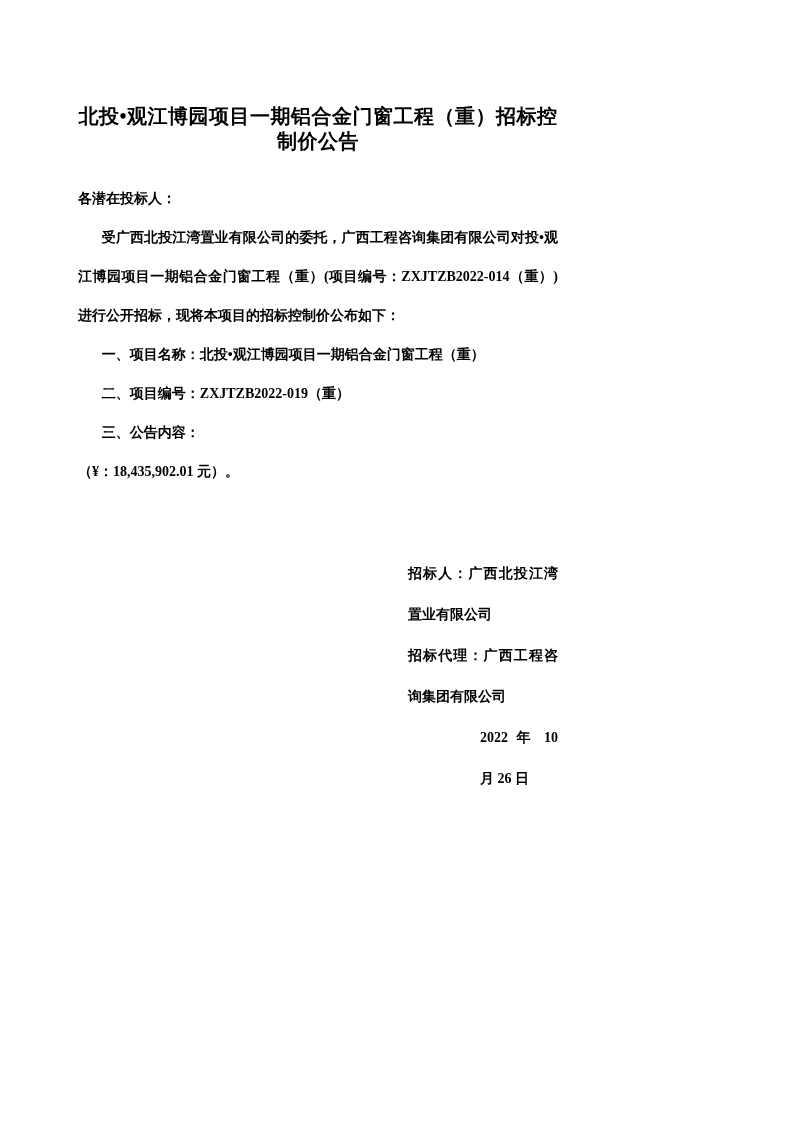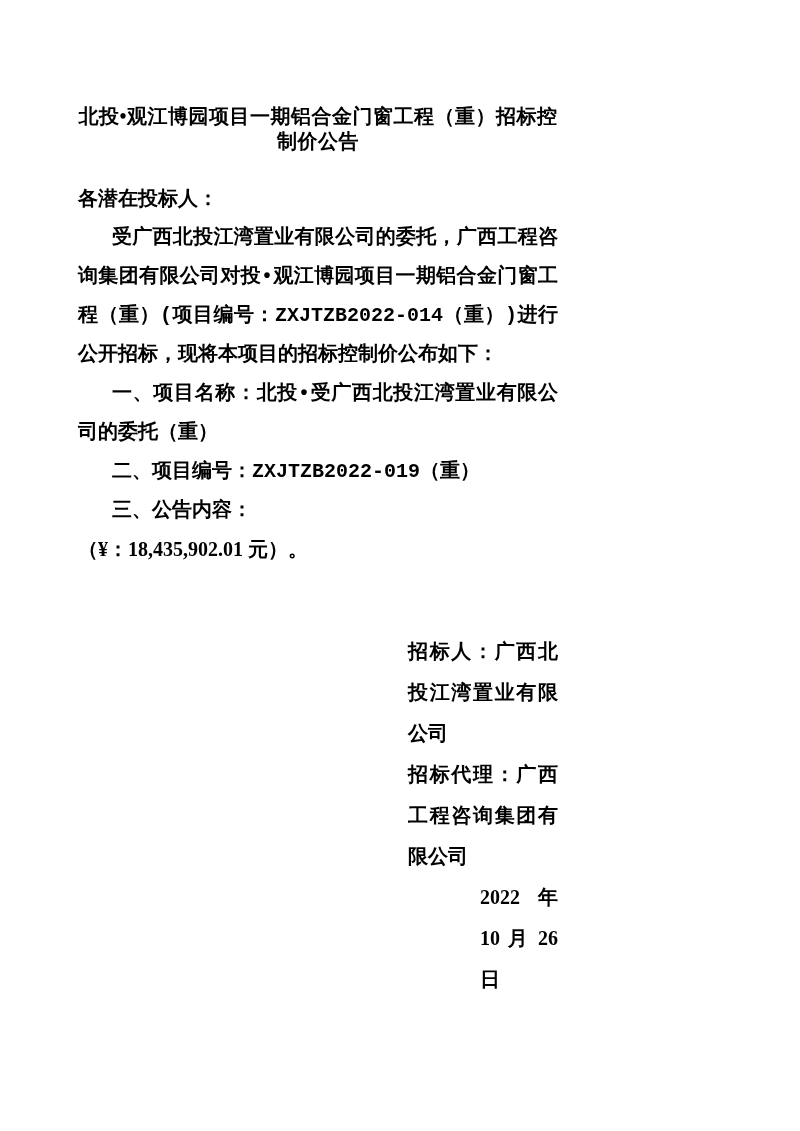--- a/index.html
+++ b/index.html
@@ -18,31 +18,30 @@
     padding: 104px 78px 0 78px;
   }
   .doc-title {
     font-size: 20px;
     font-weight: bold;
     text-align: center;
     line-height: 25px;
     letter-spacing: 0.5px;
   }
   .body-text {
-    font-size: 20px;
+    font-size: 14px;
     font-weight: bold;
     line-height: 39px;
     text-align: justify;
   }
   .salutation {
     margin-top: 25px;
   }
   .indent-2em {
     text-indent: 1.7em;
-    font-family: Liberation Mono, monospace;
   }
   .signature-block {
     margin-top: 62px;
     margin-left: 330px;
   }
   .signature-block p {
     line-height: 41px;
   }
   .sig-date {
     margin-left: 72px;
@@ -52,21 +51,21 @@
 <body>
 
 <div class="page">
 
   <h1 class="doc-title">北投•观江博园项目一期铝合金门窗工程（重）招标控制价公告</h1>
 
   <p class="body-text salutation">各潜在投标人：</p>
 
   <p class="body-text indent-2em">受广西北投江湾置业有限公司的委托，广西工程咨询集团有限公司对投•观江博园项目一期铝合金门窗工程（重）(项目编号：ZXJTZB2022-014（重）)进行公开招标，现将本项目的招标控制价公布如下：</p>
 
-  <p class="body-text indent-2em">一、项目名称：北投•受广西北投江湾置业有限公司的委托（重）</p>
+  <p class="body-text indent-2em">一、项目名称：北投•观江博园项目一期铝合金门窗工程（重）</p>
 
   <p class="body-text indent-2em">二、项目编号：ZXJTZB2022-019（重）</p>
 
   <p class="body-text indent-2em">三、公告内容：</p>
 
 
   <p class="body-text">（¥：18,435,902.01 元）。</p>
 
   <div class="signature-block">
     <p class="body-text">招标人：广西北投江湾置业有限公司</p>

